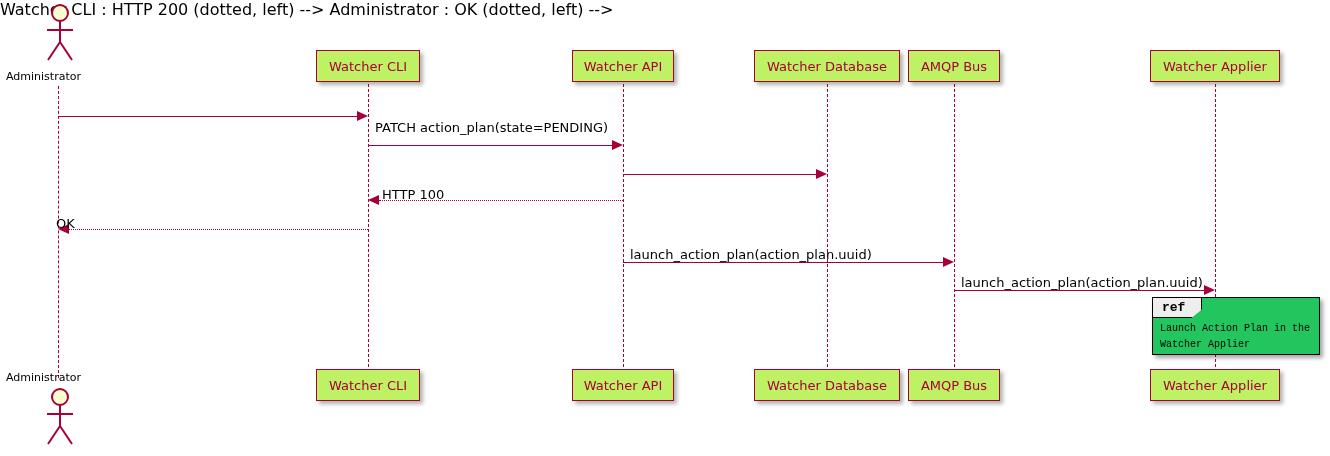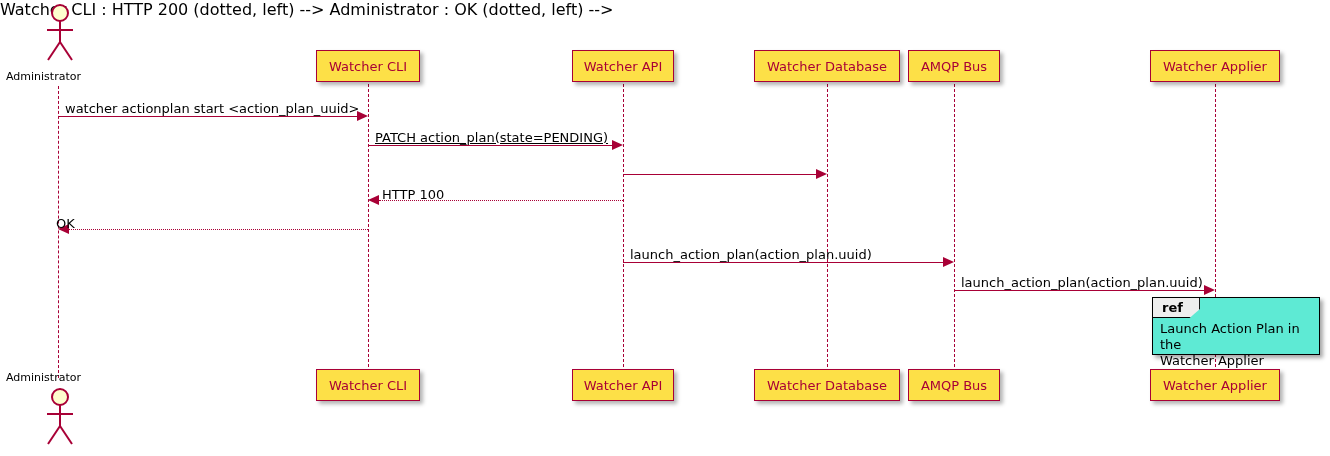--- a/index.html
+++ b/index.html
@@ -12,21 +12,21 @@
     width: 1330px;
     height: 456px;
     background: #FFFFFF;
     font-family: "DejaVu Sans", sans-serif;
     overflow: hidden;
   }
   
   .pbox {
     position: absolute;
     box-sizing: border-box;
-    background: #fde047;
+    background: #bef264;
     border: 1.5px solid #A80036;
     color: #A80036;
     font-size: 13px;
     line-height: 1;
     display: flex;
     align-items: center;
     justify-content: center;
     white-space: nowrap;
     box-shadow: 3px 3px 4px rgba(0,0,0,0.30);
     z-index: 6;
@@ -80,44 +80,45 @@
     position: absolute;
     font-size: 13px;
     color: #000000;
     white-space: nowrap;
     z-index: 5;
   }
   
   .ref-box {
     position: absolute;
     box-sizing: border-box;
-    background: #5eead4;
+    background: #22c55e;
     border: 1.5px solid #000000;
     box-shadow: 3px 3px 4px rgba(0,0,0,0.35);
     z-index: 7;
+    font-family: Liberation Mono, monospace;
   }
   .ref-tab {
     position: absolute;
     left: 0;
     top: 0;
     box-sizing: border-box;
     background: #EEEEEE;
     border-right: 1.5px solid #000000;
     border-bottom: 1.5px solid #000000;
     font-size: 13px;
     font-weight: bold;
     color: #000000;
     padding: 2px 16px 2px 9px;
     clip-path: polygon(0 0, 100% 0, 100% 55%, 78% 100%, 0 100%);
   }
   .ref-text {
     position: absolute;
     left: 7px;
     top: 23px;
-    font-size: 13px;
+    font-size: 10px;
     line-height: 16px;
     color: #000000;
     white-space: pre-line;
   }
 </style>
 </head>
 <body>
 
 <div id="canvas">
 
@@ -156,26 +157,25 @@
   <div class="pbox" style="left:908px;  top:50px; width:92px;  height:32px;">
       <span>AMQP Bus</span>
     </div>
   <div class="pbox" style="left:1150px; top:50px; width:130px; height:32px;">
       <span>Watcher Applier</span>
     </div>
 
   
 
   
-  <div class="msg-label" style="left:65px; top:101px;">watcher actionplan start &lt;action_plan_uuid&gt;</div>
   <div class="msg-line" style="left:58px; top:116px; width:299px;"></div>
   <div class="arrow-r" style="left:357px; top:111px;"></div>
 
   
-  <div class="msg-label" style="left:375px; top:130px;text-decoration:underline;">PATCH action_plan(state=PENDING)</div>
+  <div class="msg-label" style="left:375px; top:120px;">PATCH action_plan(state=PENDING)</div>
   <div class="msg-line" style="left:368px; top:145px; width:244px;"></div>
   <div class="arrow-r" style="left:612px; top:140px;"></div>
 
   
   <div class="msg-line" style="left:623px; top:174px; width:193px;"></div>
   <div class="arrow-r" style="left:816px; top:169px;"></div>
 
    Watcher CLI : HTTP 200 (dotted, left) --&gt;
   <div class="msg-label" style="left:382px; top:187px;">HTTP 100</div>
   <div class="msg-line dotted" style="left:379px; top:200px; width:244px;"></div>

